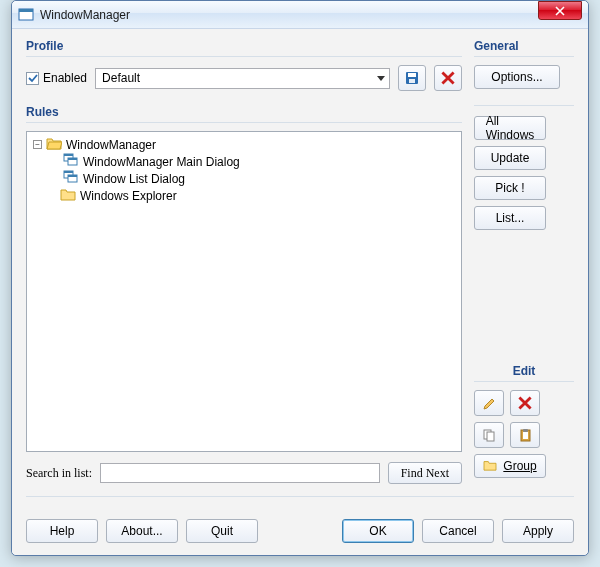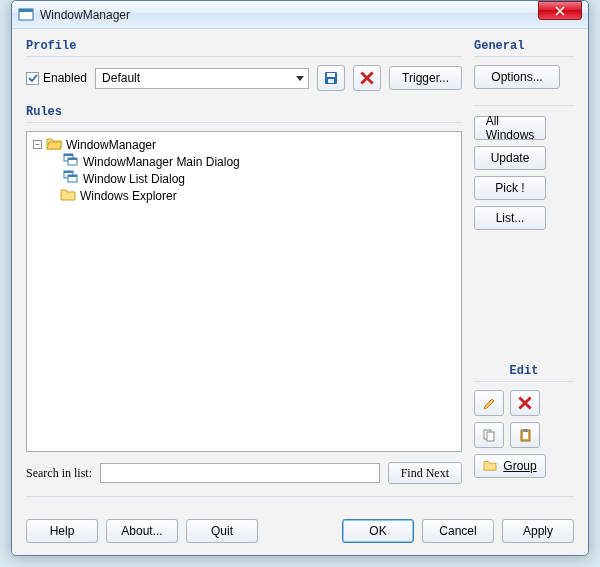--- a/index.html
+++ b/index.html
@@ -69,21 +69,20 @@
     gap: 12px;
   }
   .group {
     position: relative;
   }
   .group-label {
     font-weight: bold;
     color: #224a8a;
     font-size: 12px;
     padding-bottom: 3px;
-    font-family: Liberation Mono, monospace;
   }
   .sep {
     border-top: 1px solid #d6dfe8;
     margin-bottom: 8px;
   }
   .sep-short { width: 100%; }
   .profile-group { flex: 1; }
   .profile-line {
     display: flex;
     align-items: center;
@@ -259,21 +258,20 @@
                 <rect x="2" y="2" width="12" height="12" fill="#2b6cb0" rx="1"></rect>
                 <rect x="4" y="3" width="8" height="4" fill="#fff"></rect>
                 <rect x="5" y="9" width="6" height="4" fill="#e6eef8"></rect>
               </svg>
           </div>
           <div class="toolbtn">
             <svg width="14" height="14" viewBox="0 0 10 10">
                 <path d="M1 1 L9 9 M9 1 L1 9" stroke="#cc1f1f" stroke-width="2"></path>
               </svg>
           </div>
-          <div class="btn">Trigger...</div>
         </div>
       </div>
       <div class="group general-group">
         <div class="group-label">General</div>
         <div class="sep"></div>
         <div class="btn">Options...</div>
       </div>
     </div>
 
     <div class="row2">

